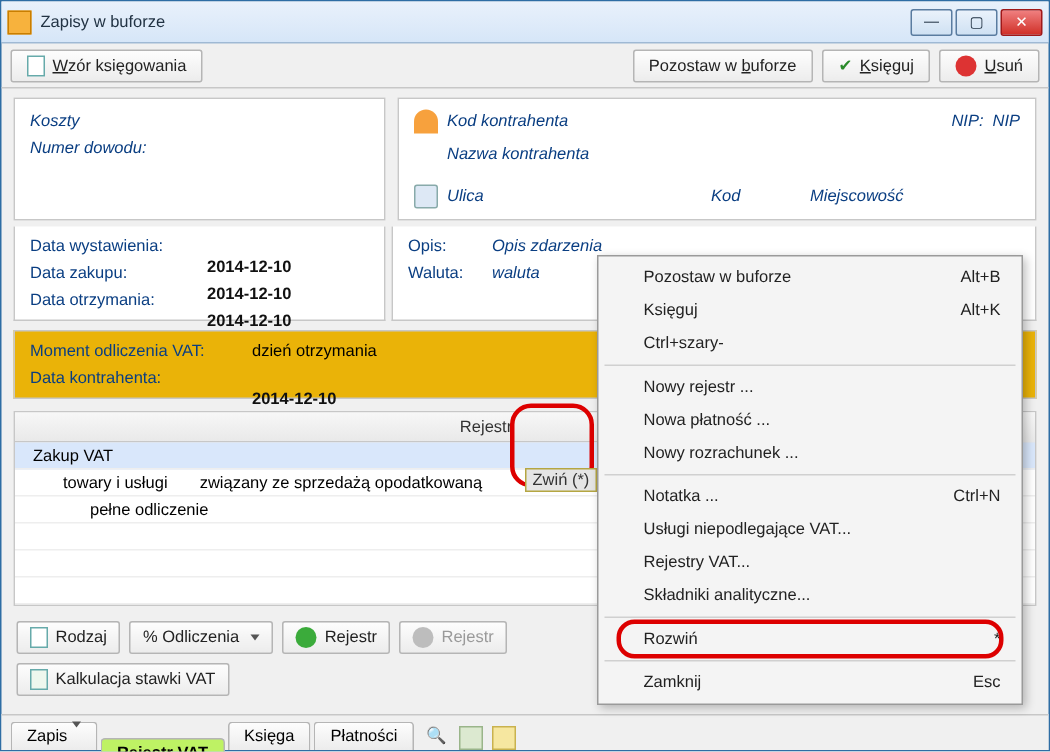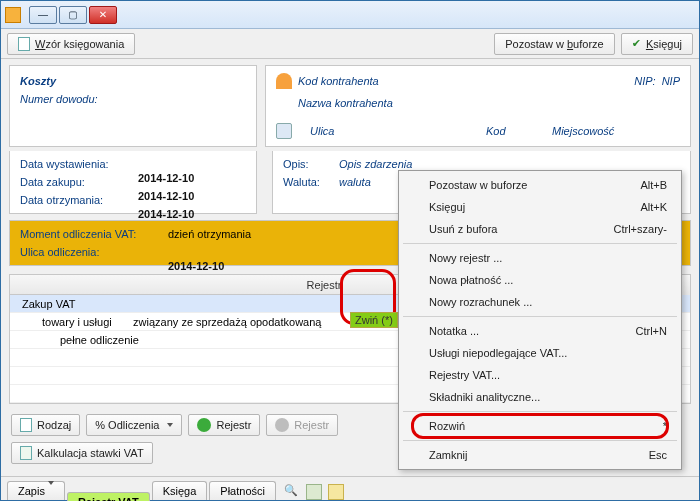--- a/index.html
+++ b/index.html
@@ -77,21 +77,21 @@
     padding: 6px 10px;
   }
   .panel.left { width: 248px; }
   .panel.right { flex: 1; }
   .line { display:flex; gap:6px; align-items:center; height:18px; }
   .lbl { color:#0a3e82; font-style: italic; }
   .muted-it { color:#0a3e82; font-style: italic; }
   .ico16 { width:16px; height:16px; display:inline-block; }
   .ico-user { background:#f7a13d; border-radius:50% 50% 0 0; }
   .ico-card { background:#dde8f5; border:1px solid #8aa; border-radius:2px;}
-  .dates { display:flex; gap:15px; }
+  .dates { display:flex; gap:4px; }
   .dates .col1 { width:248px; border:1px solid #c7c7c7; border-top:none; background:#fff; padding:4px 10px;}
   .dates .col2 { flex:1; border:1px solid #c7c7c7; border-top:none; background:#fff; padding:4px 10px;}
   .kv { display:flex; gap:8px; height:18px; align-items:center;}
   .kv .k { color:#0a3e82; width:110px; }
   .kv .v { font-weight:bold; color:#111;margin-top:28px;}
   .section2 {
     border:1px solid #c7c7c7; background:#eab308;
     padding:4px 10px; margin-top:2px;
   }
   .grid-wrap {
@@ -113,21 +113,21 @@
   .gc-a { width:10px; }
   .gc-b { flex:1; padding-left:2px;}
   .gc-c { width:40px; text-align:right; padding-right:4px;}
   .gc-d { width:26px; border-left:1px solid #eee;}
   .sub { padding-left:22px; }
   .annot-red1 {
     position:absolute; border:3px solid #d00; border-radius:14px;
     pointer-events:none;
   }
   .tooltip {
-    position:absolute; background:#84cc16; border:1px solid #b5a642;
+    position:absolute; background:#e5e5e5; border:1px solid #b5a642;
     padding:1px 4px; font-size:11px; color:#333;
   }
   .btnrow { display:flex; gap:6px; padding:6px 2px 2px 2px;}
   .btn-sm {
     height:22px; padding:0 8px;
     border:1px solid #b5b5b5; background:linear-gradient(#fdfdfd,#ececec);
     border-radius:2px; display:flex; align-items:center; gap:5px; color:#222;
   }
   .btn-sm.disabled { color:#9a9a9a; }
   .ico-sq { width:14px; height:14px; display:inline-block; }
@@ -170,65 +170,70 @@
     border:3px solid #d00; border-radius:12px;
   }
 </style>
 </head>
 <body>
 
 <div class="window">
 
   <div class="titlebar">
     <span class="app-icon"></span>
+    <span class="title">Zapisy w buforze</span>
     <div class="winbtn">—</div>
     <div class="winbtn">▢</div>
     <div class="winbtn close">✕</div>
   </div>
 
   <div class="toolbar">
     <div class="btn">
       <span class="ico-doc"></span>
       <span><span class="u">W</span><span></span>zór księgowania</span>
     </div>
     <div class="spacer"></div>
     <div class="btn">
       <span>Pozostaw w <span class="u">b</span>uforze</span>
     </div>
     <div class="btn primary">
       <span class="ico" style="color:#2a8a2a;">✔</span>
       <span><span class="u">K</span>sięguj</span>
     </div>
+    <div class="btn danger">
+      <span class="ico" style="width:14px;height:14px;border-radius:50%;background:#d33;display:inline-block;"></span>
+      <span><span class="u">U</span>suń</span>
+    </div>
   </div>
 
   <div class="body">
 
     <div class="row">
       <div class="panel left">
         <div class="line">
-            <span class="lbl" style="font-weight:bold;">Koszty</span>
+            <span class="lbl" style="font-weight:normal;">Koszty</span>
           </div>
         <div class="line">
             <span class="lbl">Numer dowodu:</span>
           </div>
       </div>
       <div class="panel right">
         <div class="line">
           <span class="ico16 ico-user"></span>
           <span class="muted-it" style="flex:1;">Kod kontrahenta</span>
           <span class="lbl">NIP:</span>
           <span class="muted-it">NIP</span>
         </div>
         <div class="line" style="margin-top:4px;">
           <span style="width:16px;"></span>
           <span class="muted-it">Nazwa kontrahenta</span>
         </div>
         <div class="line" style="margin-top:10px;">
           <span class="ico16 ico-card"></span>
-          <span class="muted-it" style="width:170px;margin-left:12px;">Ulica</span>
+          <span class="muted-it" style="width:170px;">Ulica</span>
           <span class="muted-it" style="width:60px;">Kod</span>
           <span class="muted-it">Miejscowość</span>
         </div>
       </div>
     </div>
 
     <div class="dates">
       <div class="col1">
         <div class="kv">
             <span class="k">Data wystawienia:</span>
@@ -254,21 +259,21 @@
           </div>
       </div>
     </div>
 
     <div class="section2">
       <div class="kv">
           <span class="k" style="width:140px;">Moment odliczenia VAT:</span>
           <span>dzień otrzymania</span>
         </div>
       <div class="kv">
-          <span class="k" style="width:140px;">Ulica odliczenia:</span>
+          <span class="k" style="width:140px;">Data kontrahenta:</span>
           <span class="v">2014-12-10</span>
         </div>
     </div>
 
     <div class="grid-wrap">
       <div class="grid-header">
         <div class="gh-cell">Rejestr</div>
         <div class="gh-small">
           <svg width="12" height="12">
               <path d="M2 3h8M2 6h8M4 9l2 2 2-2" stroke="#555" fill="none"></path>
@@ -360,21 +365,20 @@
   <div class="ctxmenu">
     <div class="mi">
         <span class="mlabel">Pozostaw w buforze</span>
         <span class="mshort">Alt+B</span>
       </div>
     <div class="mi">
         <span class="mlabel">Księguj</span>
         <span class="mshort">Alt+K</span>
       </div>
     <div class="mi">
-        <span class="mlabel">Usuń z bufora</span>
         <span class="mshort">Ctrl+szary-</span>
       </div>
     <div class="msep"></div>
     <div class="mi">
         <span class="mlabel">Nowy rejestr ...</span>
       </div>
     <div class="mi">
         <span class="mlabel">Nowa płatność ...</span>
       </div>
     <div class="mi">

